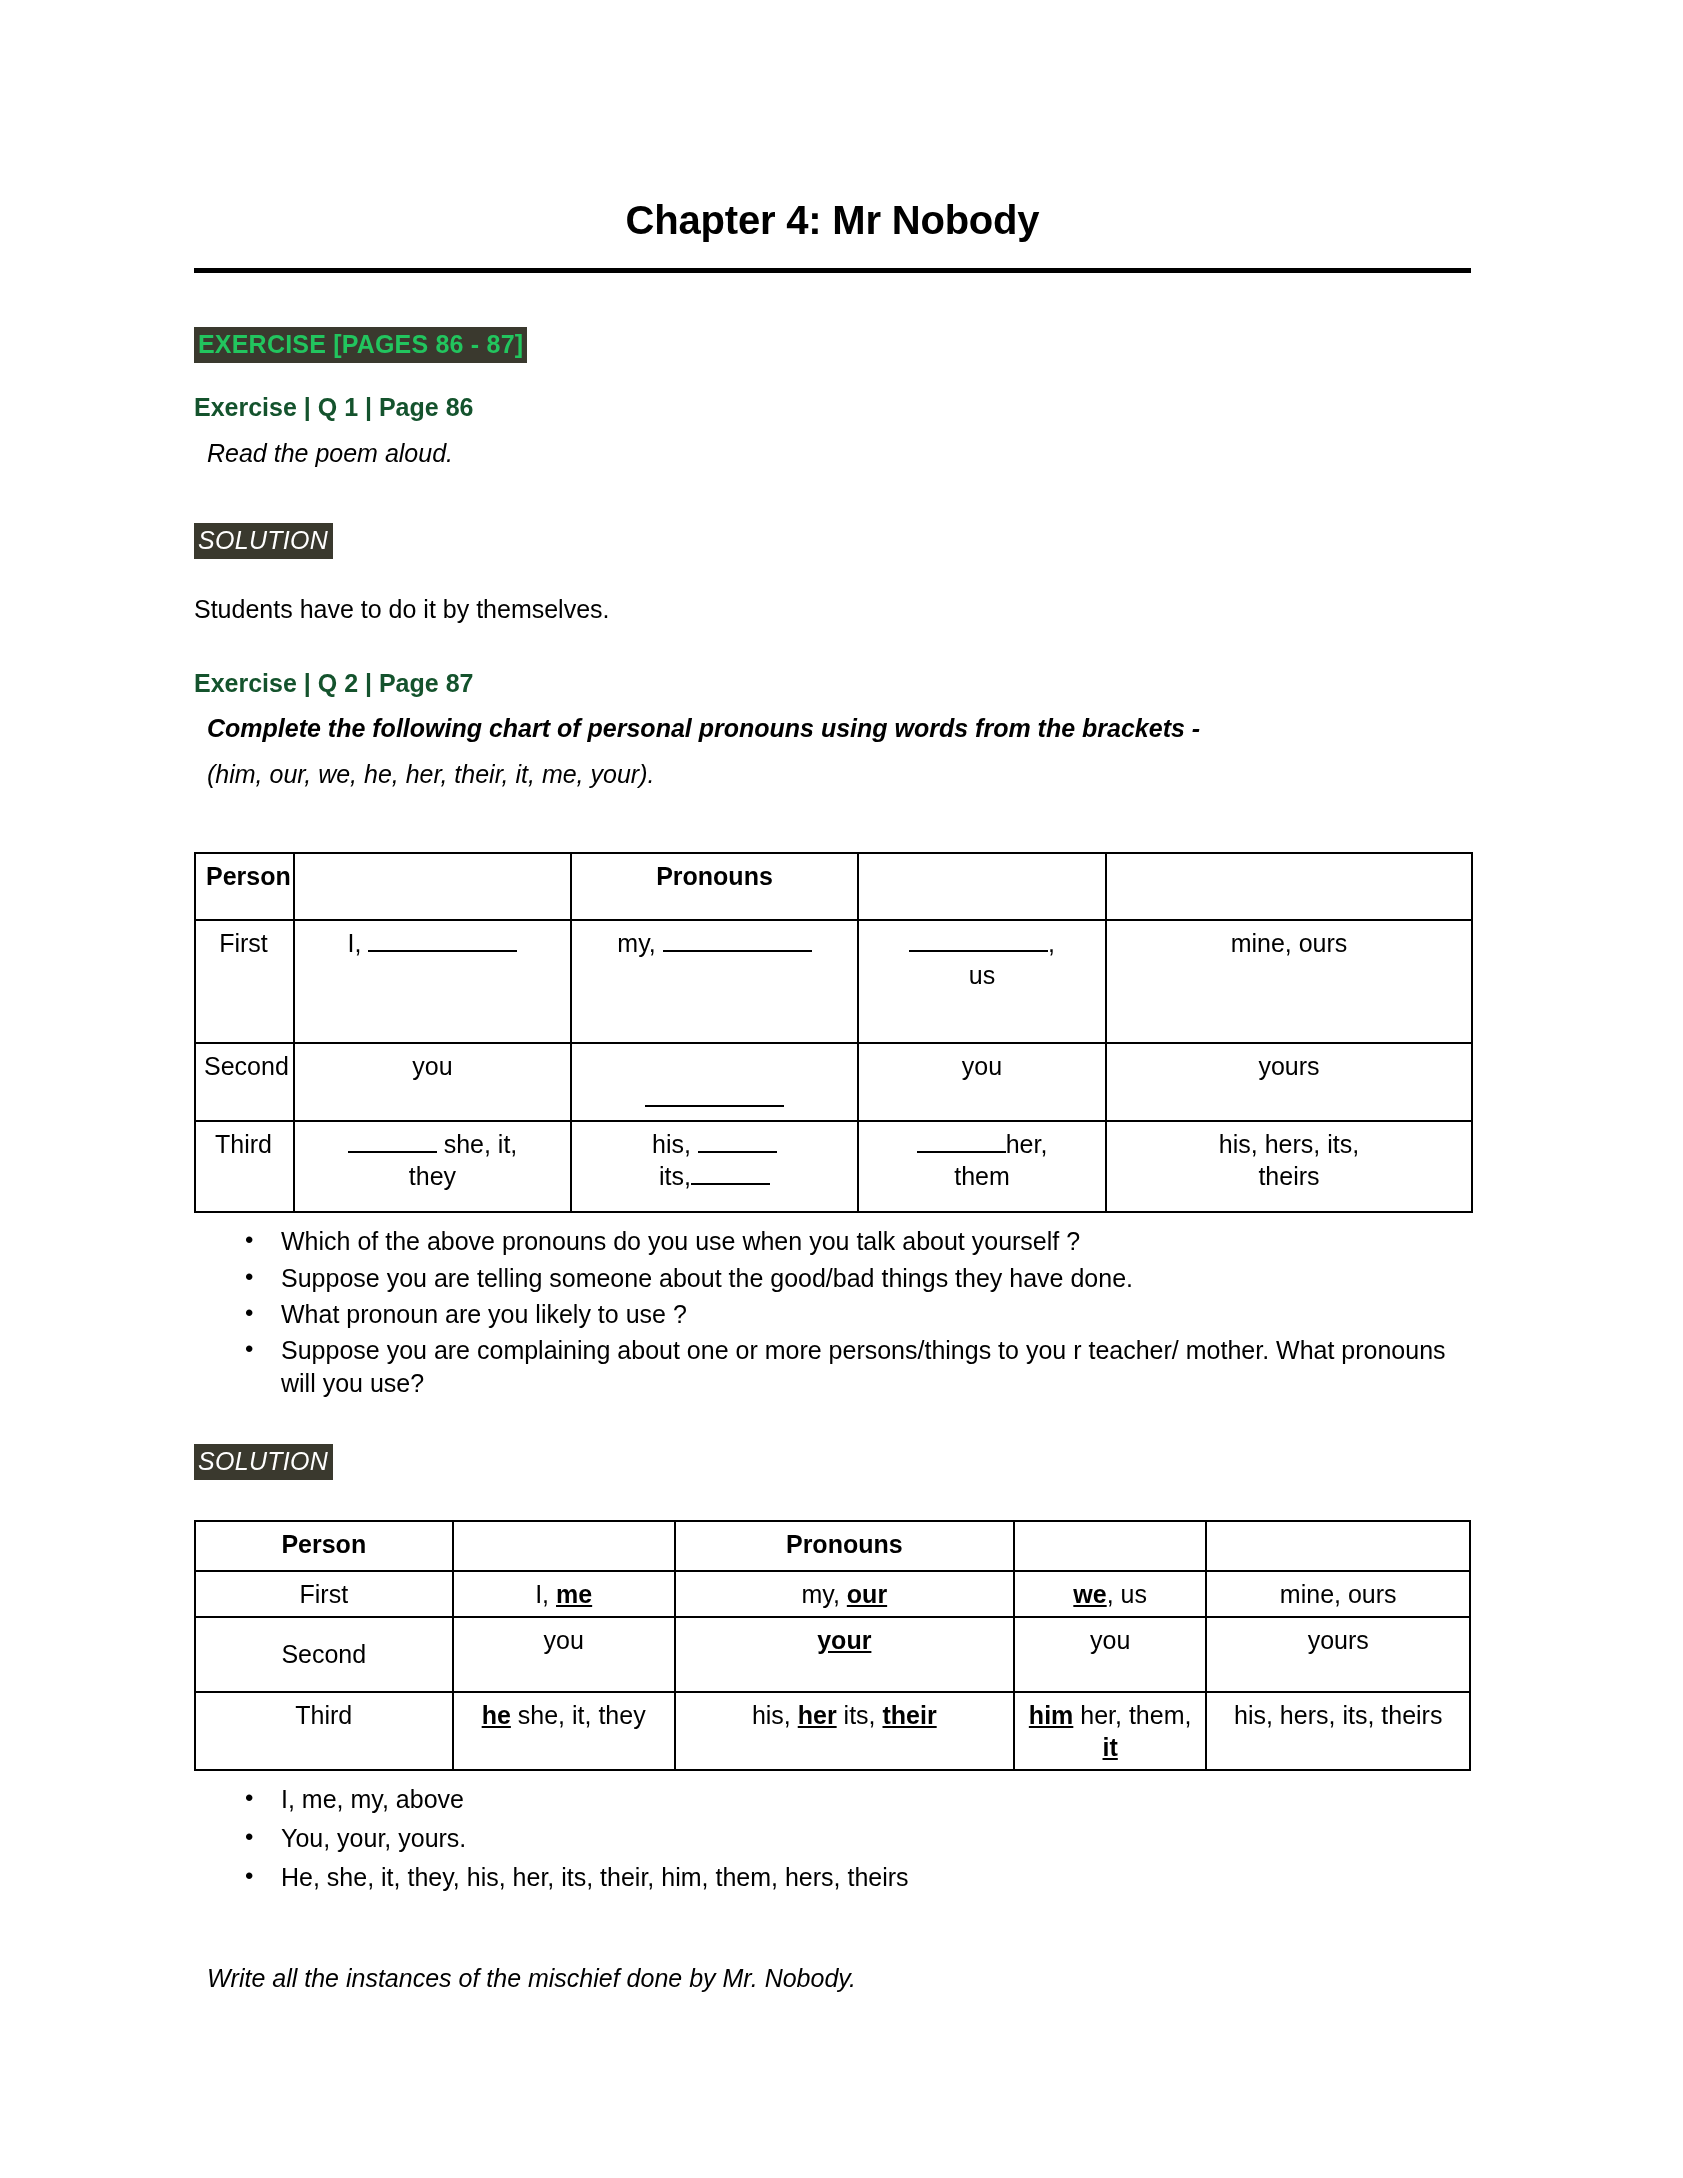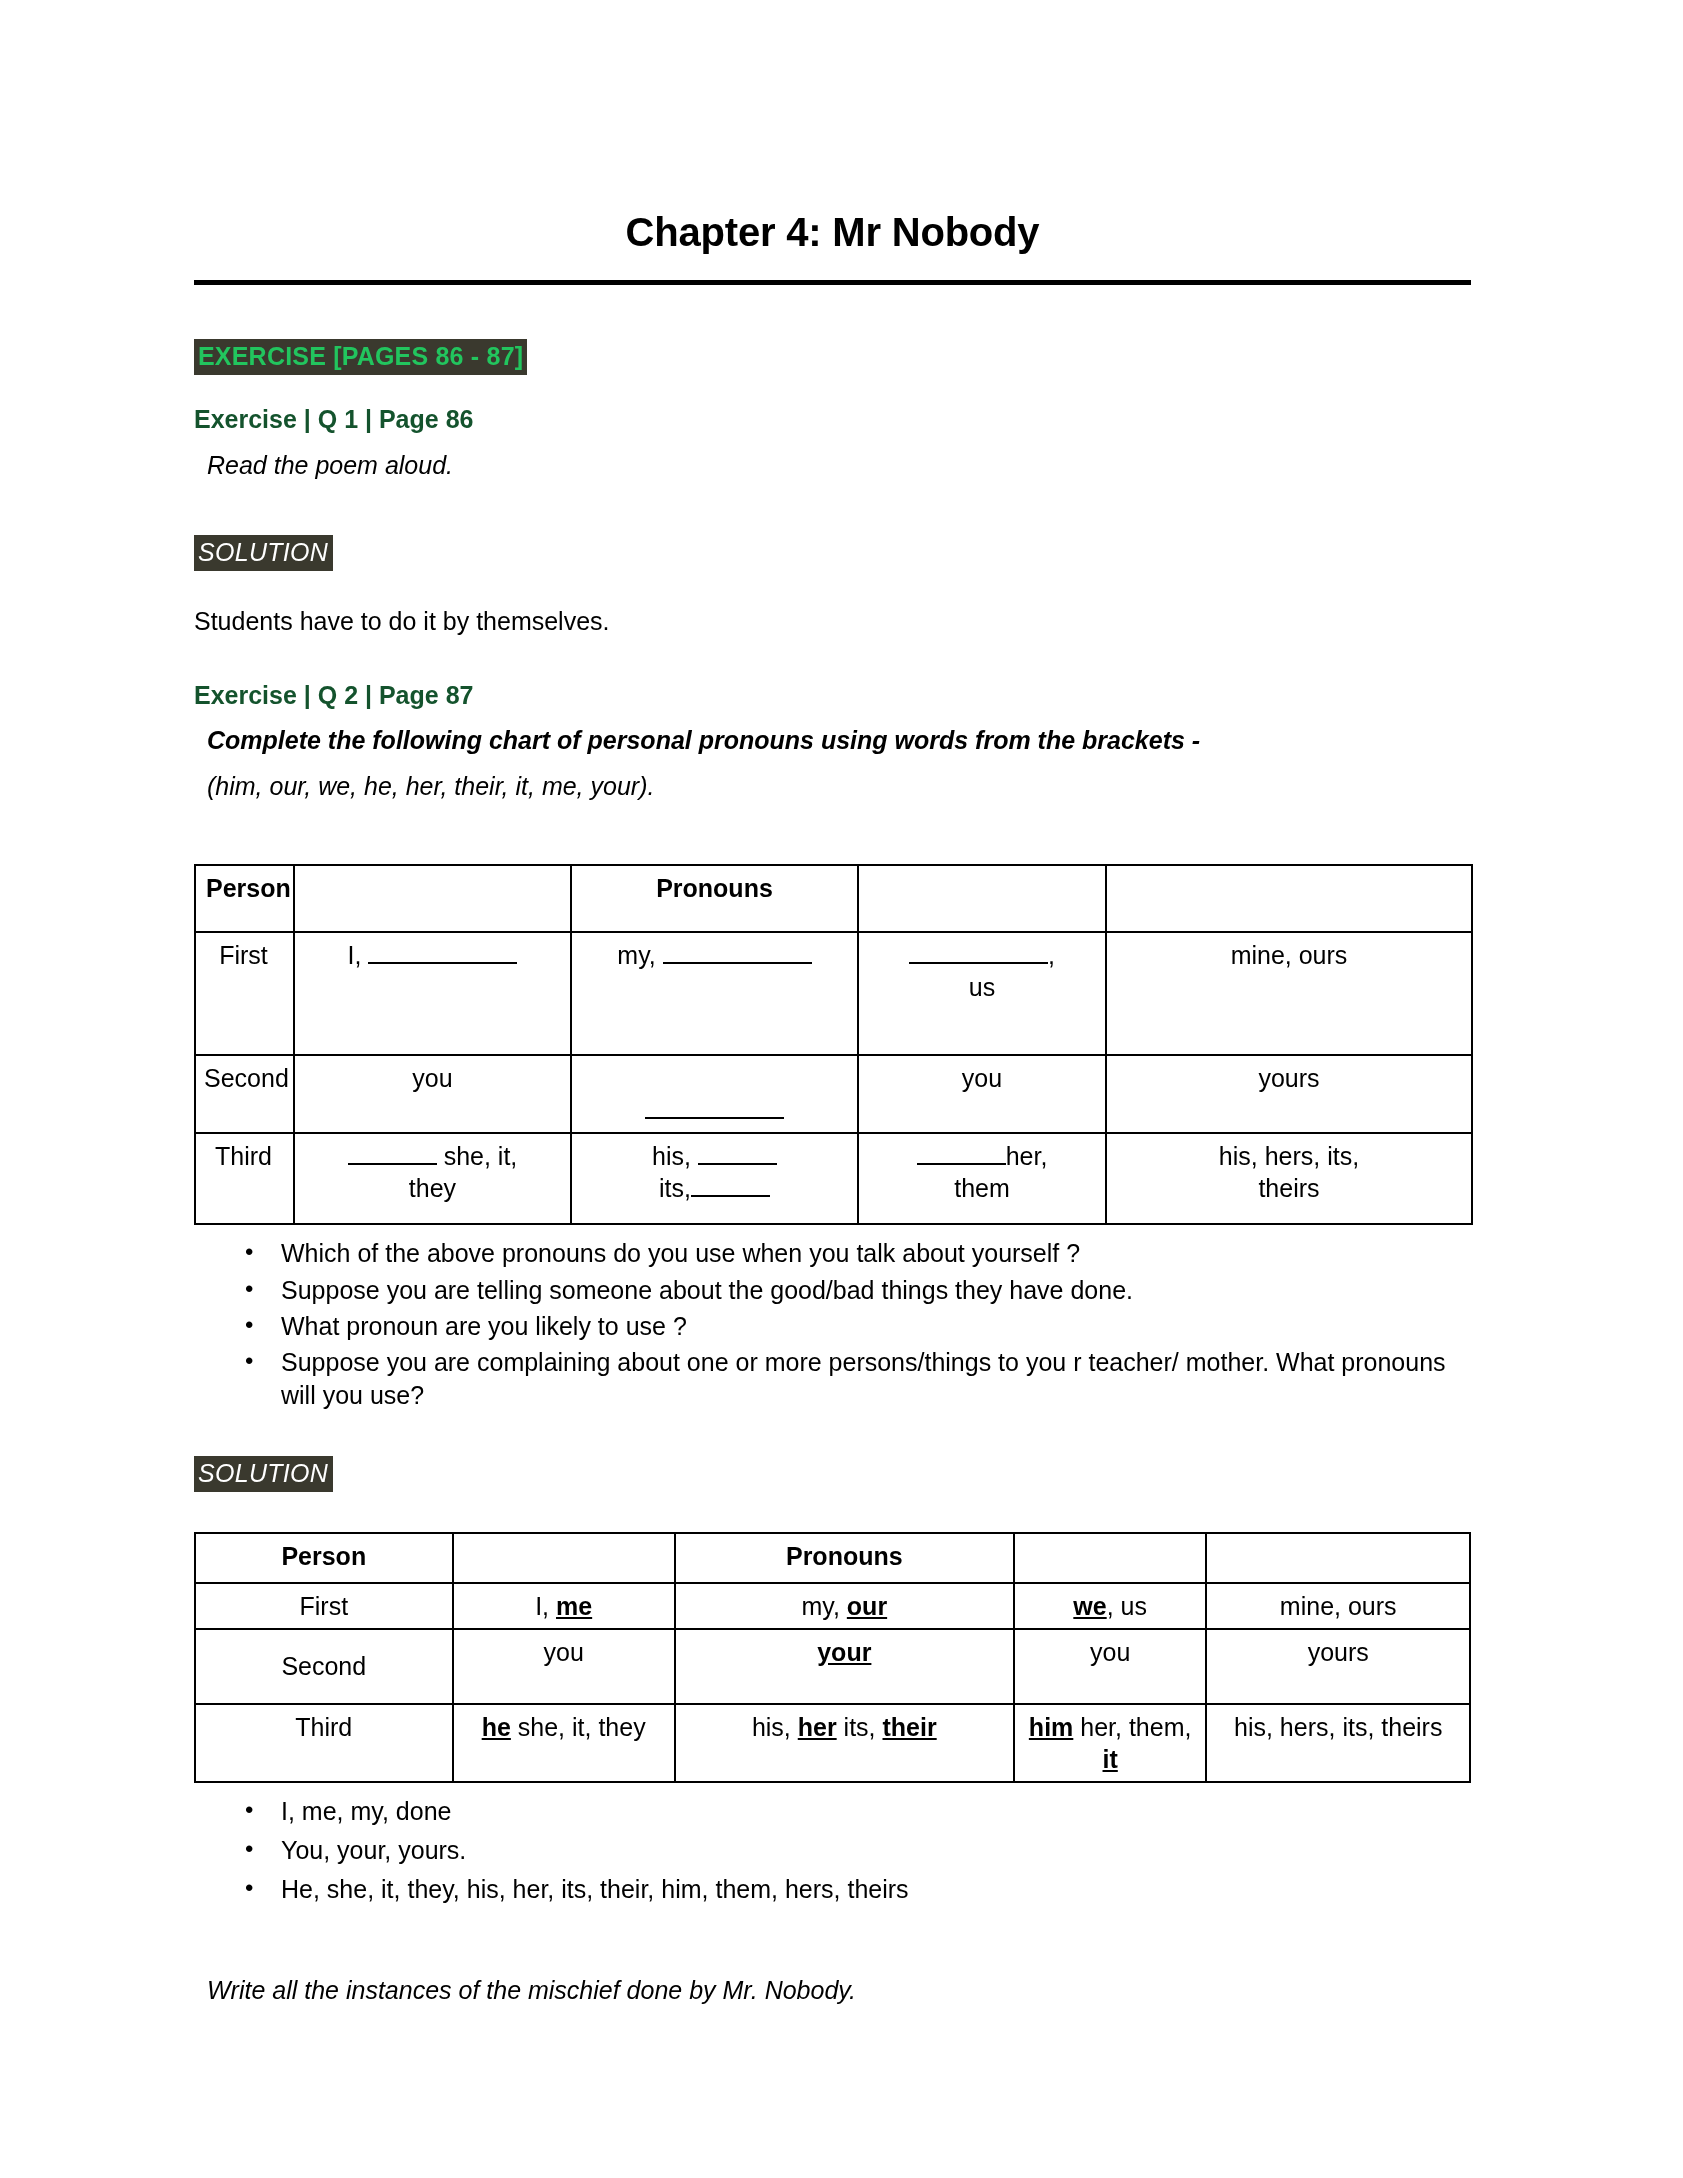--- a/index.html
+++ b/index.html
@@ -20,21 +20,21 @@
     width: 1683px;
     height: 2178px;
     background: #fff;
     box-sizing: border-box;
     padding: 0;
   }
 
   .content {
     position: absolute;
     left: 194px;
-    top: 12px;
+    top: 0;
     width: 1277px;
   }
 
   
   .doc-title {
     text-align: center;
     font-size: 40px;
     font-weight: bold;
     letter-spacing: -0.2px;
     margin: 0;
@@ -326,21 +326,21 @@
           <td><span>his, </span><b class="ans">her</b><span> its, </span><b class="ans">their</b></td>
           <td><b class="ans">him</b><span> her, them, </span><b class="ans">it</b></td>
           <td><span>his, hers, its, theirs</span></td>
         </tr>
       </tbody>
     </table>
 
     <div class="sp-12"></div>
 
     <ul class="blist loose">
-      <li><span class="bul">•</span><span>I, me, my, done</span></li>
+      <li><span class="bul">•</span><span>I, me, my, above</span></li>
       <li><span class="bul">•</span><span>You, your, yours.</span></li>
       <li><span class="bul">•</span><span>He, she, it, they, his, her, its, their, him, them, hers, theirs</span></li>
     </ul>
 
     <div class="sp-48"></div>
 
     <p class="qtext">Write all the instances of the mischief done by Mr. Nobody.</p>
 
   </div>
 </div>

